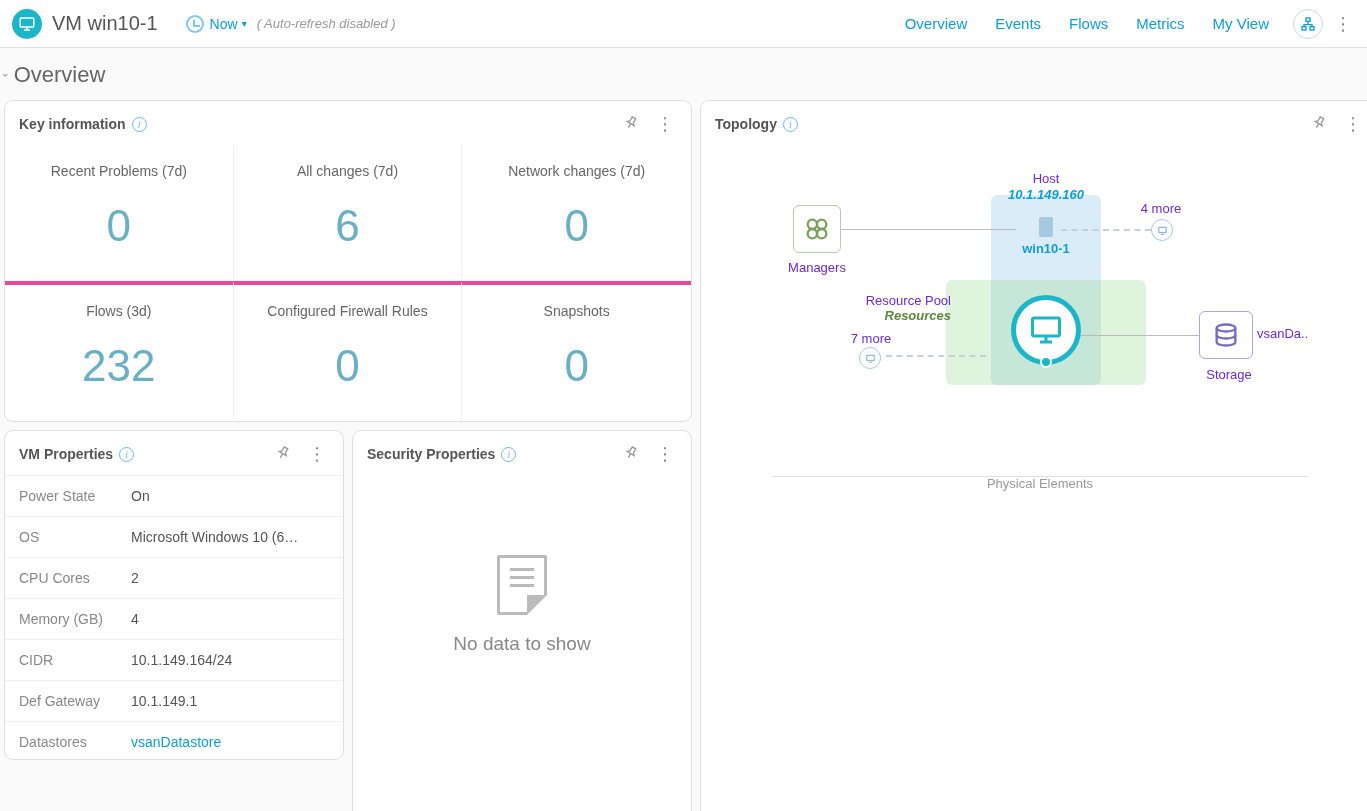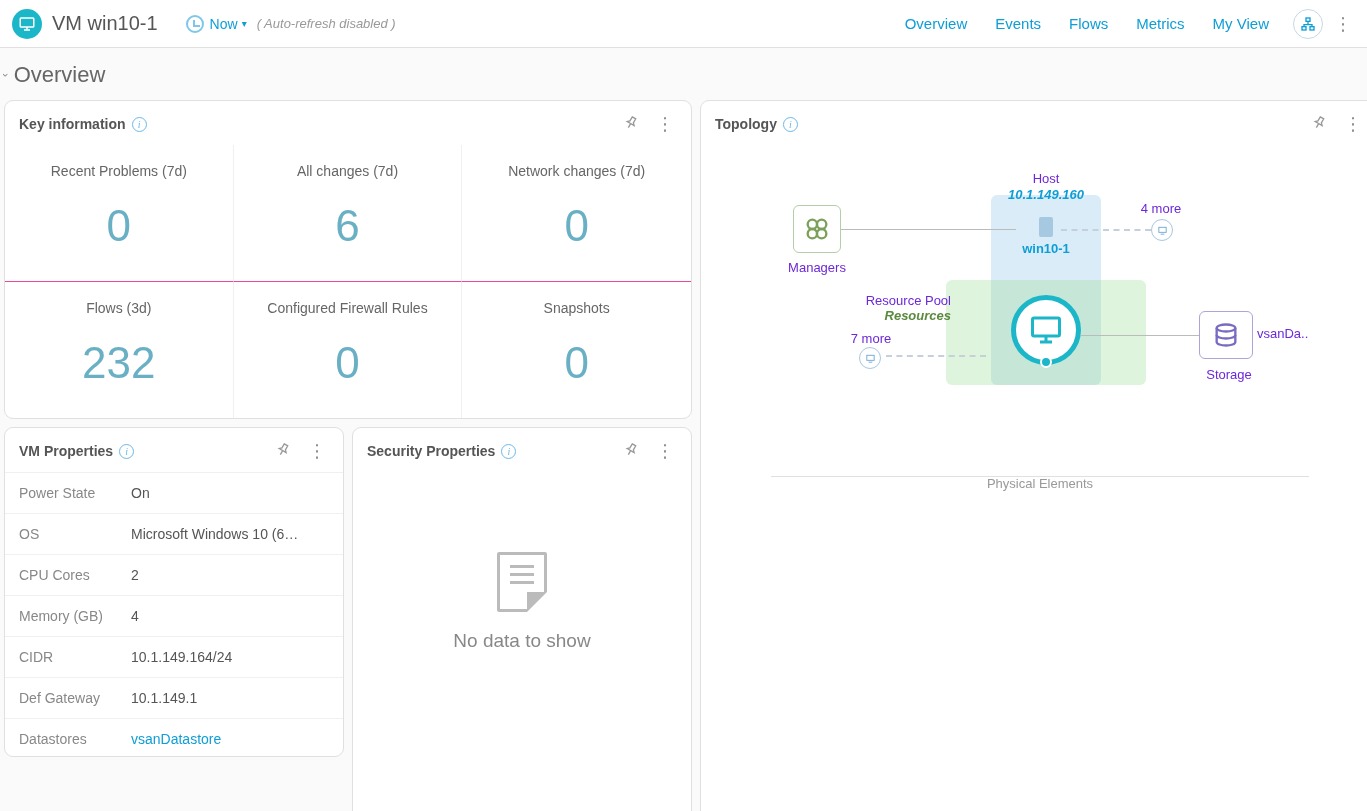--- a/index.html
+++ b/index.html
@@ -30,21 +30,21 @@
   .rowspan { grid-row: span 2; }
   .card { background: #fff; border: 1px solid #e0e0e0; border-radius: 9px; position: relative; }
   .card-header { display: flex; align-items: center; padding: 12px 14px 10px 14px; }
   .card-title { font-size: 14px; font-weight: 600; color: #555; margin-right: 6px; }
   .info-icon { width: 15px; height: 15px; border: 1px solid #6cb9e8; border-radius: 50%; display: inline-flex; align-items: center; justify-content: center; color: #6cb9e8; font-size: 10px; font-style: italic; font-family: serif; }
   .card-actions { margin-left: auto; display: flex; align-items: center; gap: 14px; color: #999; }
   .pin-icon { width: 16px; height: 16px; transform: rotate(30deg); }
   
   
   .metrics { display: grid; grid-template-columns: 1fr 1fr 1fr; }
-  .metric { text-align: center; padding: 18px 8px 30px 8px; border-right: 1px solid #f0f0f0; border-top: 1px solid #ec4899; }
+  .metric { text-align: center; padding: 18px 8px 30px 8px; border-right: 1px solid #f0f0f0; border-top: 4px solid #ec4899; }
   .metrics .metric:nth-child(3n) { border-right: none; }
   .metrics .metric:nth-child(-n+3) { border-top: none; }
   .metric-label { font-size: 14px; color: #666; margin-bottom: 22px; }
   .metric-value { font-size: 44px; font-weight: 300; color: #6ab0c4; }
   
   
   .prop-table { width: 100%; }
   .prop-row { display: flex; border-top: 1px solid #f0f0f0; }
   .prop-key { width: 126px; padding: 12px 0 12px 14px; color: #888; font-size: 14px; }
   .prop-val { flex: 1; padding: 12px 14px 12px 0; color: #555; font-size: 14px; white-space: nowrap; overflow: hidden; text-overflow: ellipsis; }

